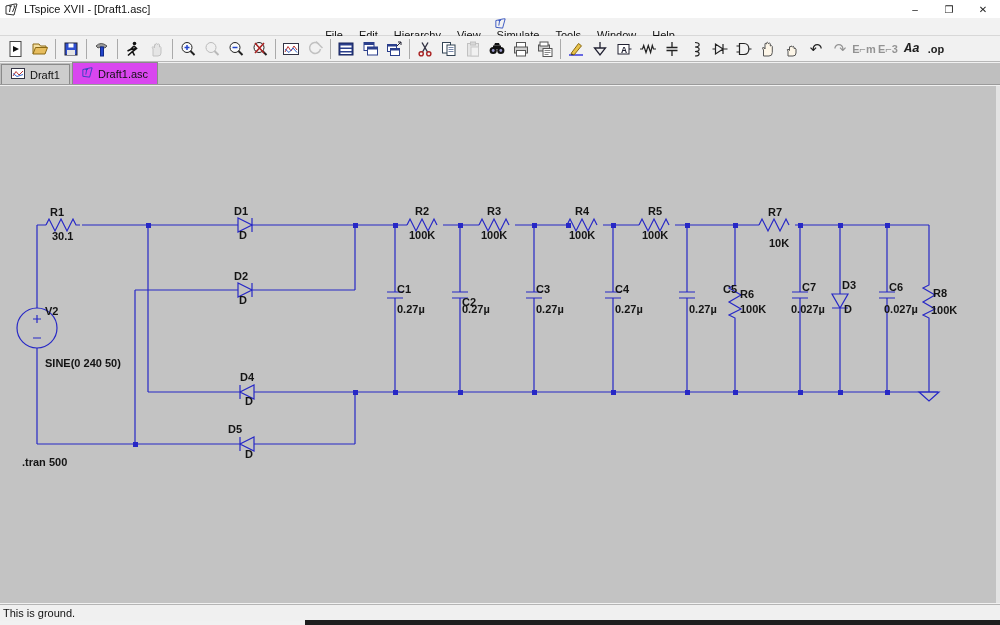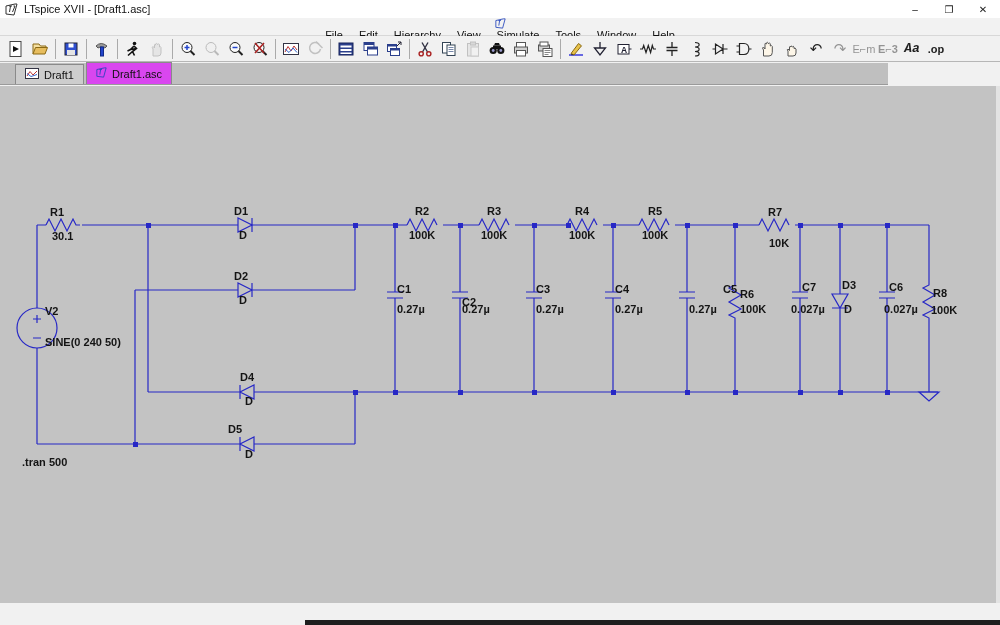--- a/index.html
+++ b/index.html
@@ -17,21 +17,21 @@
   .menu-item u{text-decoration:underline;}
   #child-controls{margin-left:auto;display:flex;margin-right:4px;gap:1px;}
   .cbtn{width:16px;height:13px;border:1px solid #aab;background:#e8e8ee;color:#3355cc;font-size:9px;line-height:11px;text-align:center;}
   
   #toolbar{position:absolute;left:0;top:36px;width:1000px;height:26px;background:#f1f1f1;border-bottom:1px solid #b6b6b6;display:flex;align-items:center;padding-left:4px;box-sizing:border-box;}
   .ti{width:24px;height:22px;display:inline-flex;align-items:center;justify-content:center;flex:0 0 auto;}
   .ti.dis{opacity:.45;}
   .tsep{width:1px;height:20px;background:#aaa;margin:0 3px;flex:0 0 auto;}
   .ttxt{font-size:11px;color:#222;font-weight:bold;white-space:nowrap;}
   
-  #tabbar{position:absolute;left:0;top:63px;width:888px;height:22px;background:#bfbfbf;border-bottom:1px solid #9a9a9a;display:flex;align-items:flex-end;padding-left:15px;box-sizing:border-box;}
+  #tabbar{position:absolute;left:0;top:63px;width:1000px;height:22px;background:#bfbfbf;border-bottom:1px solid #9a9a9a;display:flex;align-items:flex-end;padding-left:1px;box-sizing:border-box;}
   .tab{display:flex;align-items:center;gap:5px;height:19px;padding:0 9px;font-size:11px;color:#111;border:1px solid #8a8a8a;border-bottom:none;background:#cdcdcd;margin-right:2px;}
   .tab.active{background:#d946ef;height:21px;}
   
   #schematic{position:absolute;left:0;top:86px;width:996px;height:517px;background:#c3c3c3;border-right:4px solid #e3e3e3;}
   #schematic svg{position:absolute;left:0;top:0;}
   .clabel{position:absolute;font:bold 11px "Liberation Sans",sans-serif;color:#141414;white-space:pre;letter-spacing:0px;}
   
   #statusbar{position:absolute;left:0;top:604px;width:1000px;height:17px;background:#f0f0f0;border-top:1px solid #b5b5b5;font-size:11px;color:#111;display:flex;align-items:center;padding-left:3px;box-sizing:border-box;}
   #taskbar-strip{position:absolute;left:305px;top:620px;width:695px;height:5px;background:#1e1e1e;}
 </style>
@@ -279,21 +279,21 @@
           <path d="M5,16 V11 Q3.5,9.5 5,9 L6.5,10.5 V7 Q6.8,5.5 8,7 Q8.3,5 9.5,6.8 Q10,5.5 11,7 V8.5 Q12.3,7.5 13,9 V13 Q13,16 10,16 Z" fill="#fdf6e8" stroke="#555"></path>
         </svg>
       </span>
   <span class="ti">
         <span class="ttxt" style="font-size:15px;font-weight:normal;">↶</span>
       </span>
   <span class="ti dis">
         <span class="ttxt" style="font-size:15px;font-weight:normal;">↷</span>
       </span>
   <span class="ti dis">
-        <span class="ttxt" style="font-weight:normal;">E⌐m</span>
+        <span class="ttxt" style="font-weight:bold;">E⌐m</span>
       </span>
   <span class="ti dis">
         <span class="ttxt" style="font-weight:bold;">E⌐3</span>
       </span>
   <span class="ti">
         <span class="ttxt" style="font-family:Liberation Mono, monospace;font-style:italic;font-size:13px;">Aa</span>
       </span>
   <span class="ti">
         <span class="ttxt">.op</span>
       </span>
@@ -426,21 +426,21 @@
           <rect x="798" y="390" width="5" height="5"></rect>
       <rect x="838" y="390" width="5" height="5"></rect>
           <rect x="885" y="390" width="5" height="5"></rect>
       <rect x="133" y="442" width="5" height="5"></rect>
     </g>
   </svg>
 
   <div class="clabel" style="left:50px;top:120px">R1</div>
   <div class="clabel" style="left:52px;top:144px">30.1</div>
   <div class="clabel" style="left:45px;top:219px">V2</div>
-  <div class="clabel" style="left:45px;top:250px">SINE(0 240 50)</div>
+  <div class="clabel" style="left:45px;top:271px">SINE(0 240 50)</div>
   <div class="clabel" style="left:234px;top:119px">D1</div>
   <div class="clabel" style="left:239px;top:143px">D</div>
   <div class="clabel" style="left:234px;top:184px">D2</div>
   <div class="clabel" style="left:239px;top:208px">D</div>
   <div class="clabel" style="left:240px;top:285px">D4</div>
   <div class="clabel" style="left:245px;top:309px">D</div>
   <div class="clabel" style="left:228px;top:337px">D5</div>
   <div class="clabel" style="left:245px;top:362px">D</div>
   <div class="clabel" style="left:415px;top:119px">R2</div>
   <div class="clabel" style="left:409px;top:143px">100K</div>
@@ -468,15 +468,18 @@
   <div class="clabel" style="left:791px;top:217px">0.027µ</div>
   <div class="clabel" style="left:842px;top:193px">D3</div>
   <div class="clabel" style="left:844px;top:217px">D</div>
   <div class="clabel" style="left:889px;top:195px">C6</div>
   <div class="clabel" style="left:884px;top:217px">0.027µ</div>
   <div class="clabel" style="left:933px;top:201px">R8</div>
   <div class="clabel" style="left:931px;top:218px">100K</div>
   <div class="clabel" style="left:22px;top:370px">.tran 500</div>
 </div>
 
+<div id="statusbar">
+  <span>This is ground.</span>
+</div>
 <div id="taskbar-strip"></div>
 
 </div>
 
 </body></html>

